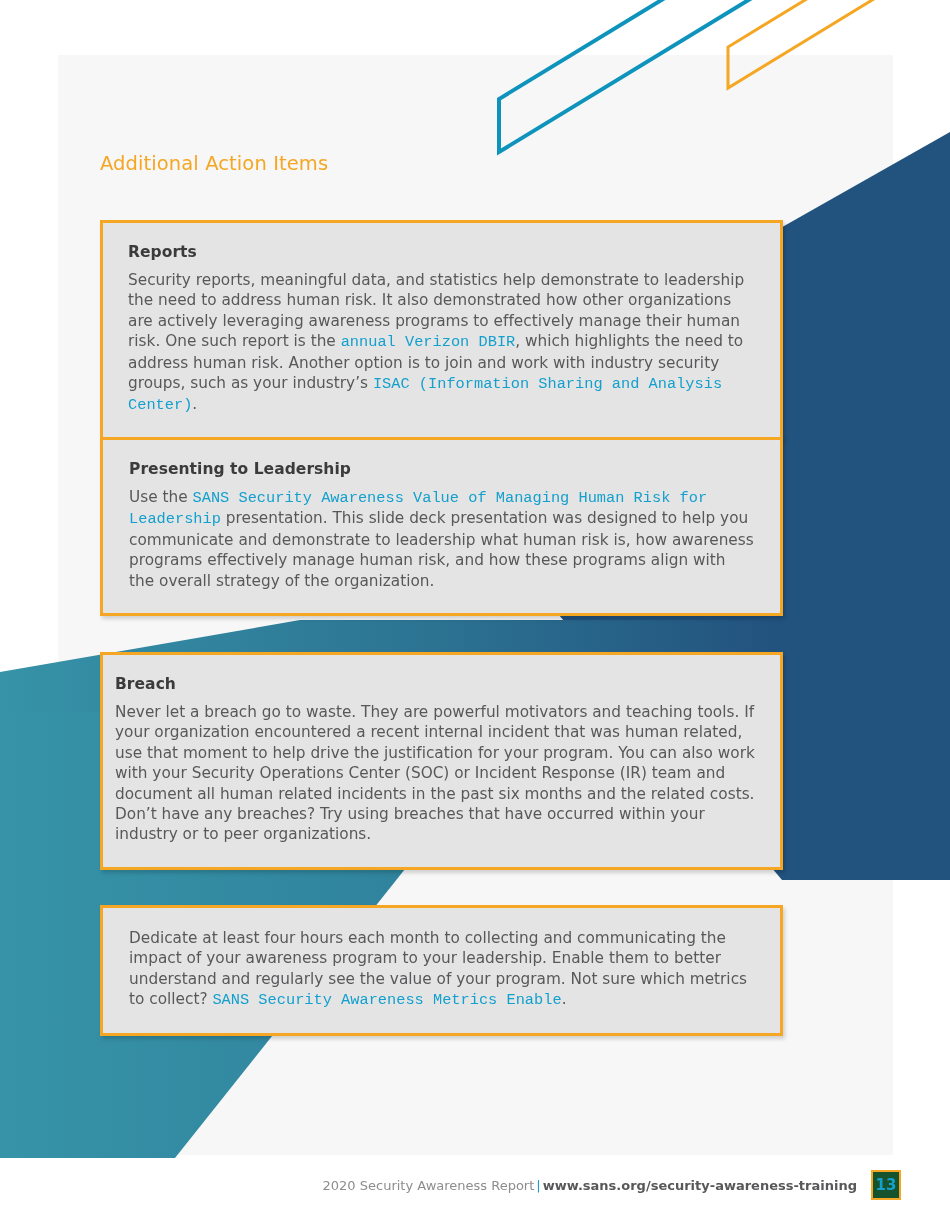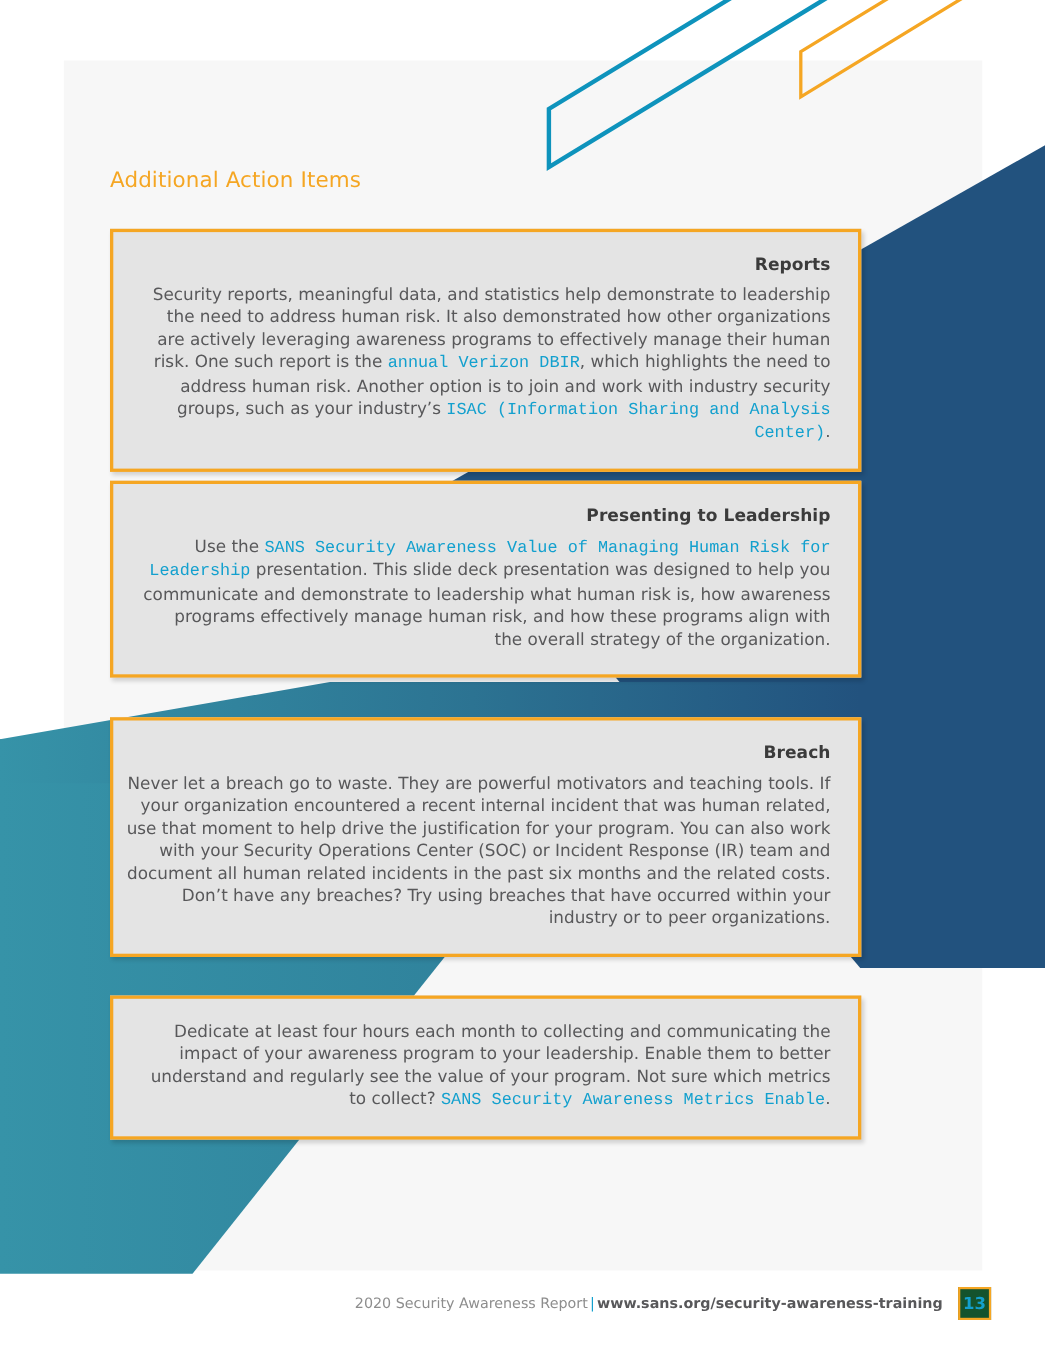--- a/index.html
+++ b/index.html
@@ -13,21 +13,20 @@
     position: relative;
     overflow: hidden;
     font-family: "DejaVu Sans", sans-serif;
   }
 
   
   #page-canvas {
     position: absolute;
     inset: 0;
     background: #ffffff;
-    text-align: right;
   }
   .page-panel {
     position: absolute;
     left: 58px;
     top: 55px;
     width: 835px;
     height: 1100px;
     background: #f7f7f7;
   }
 
@@ -76,21 +75,21 @@
     line-height: 20.4px;
     color: #58585a;
     margin: 0;
     letter-spacing: 0.01px;
   }
   .lnk {
     color: #13A0CE;
     font-family: Liberation Mono, monospace;
   }
 
-  #card-reports     { top: 208px; padding-left: 25px; }
+  #card-reports     { top: 220px; padding-left: 25px; }
   #card-leadership  { top: 437px; }
   #card-breach      { top: 652px; padding-left: 12px; }
   #card-impact      { top: 905px; }
 
   
   .footer {
     position: absolute;
     left: 0;
     top: 1178px;
     width: 950px;

